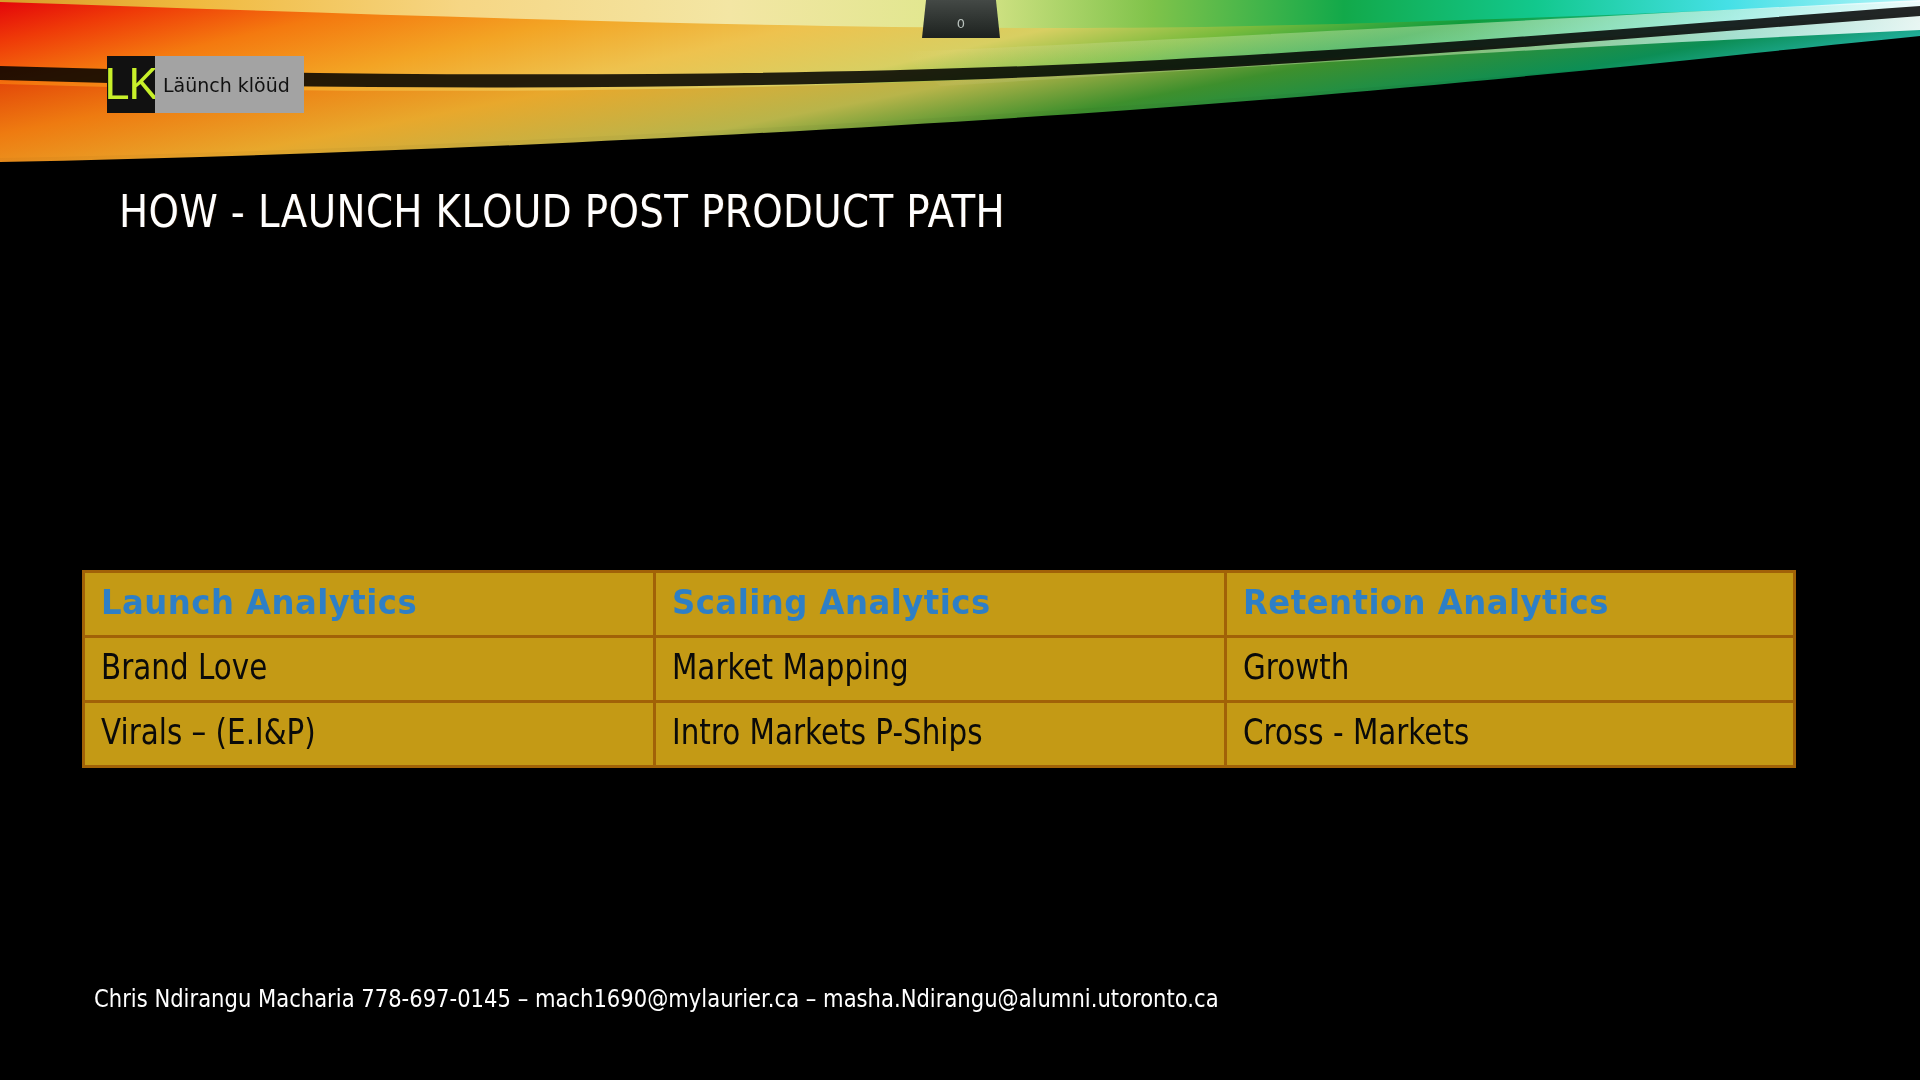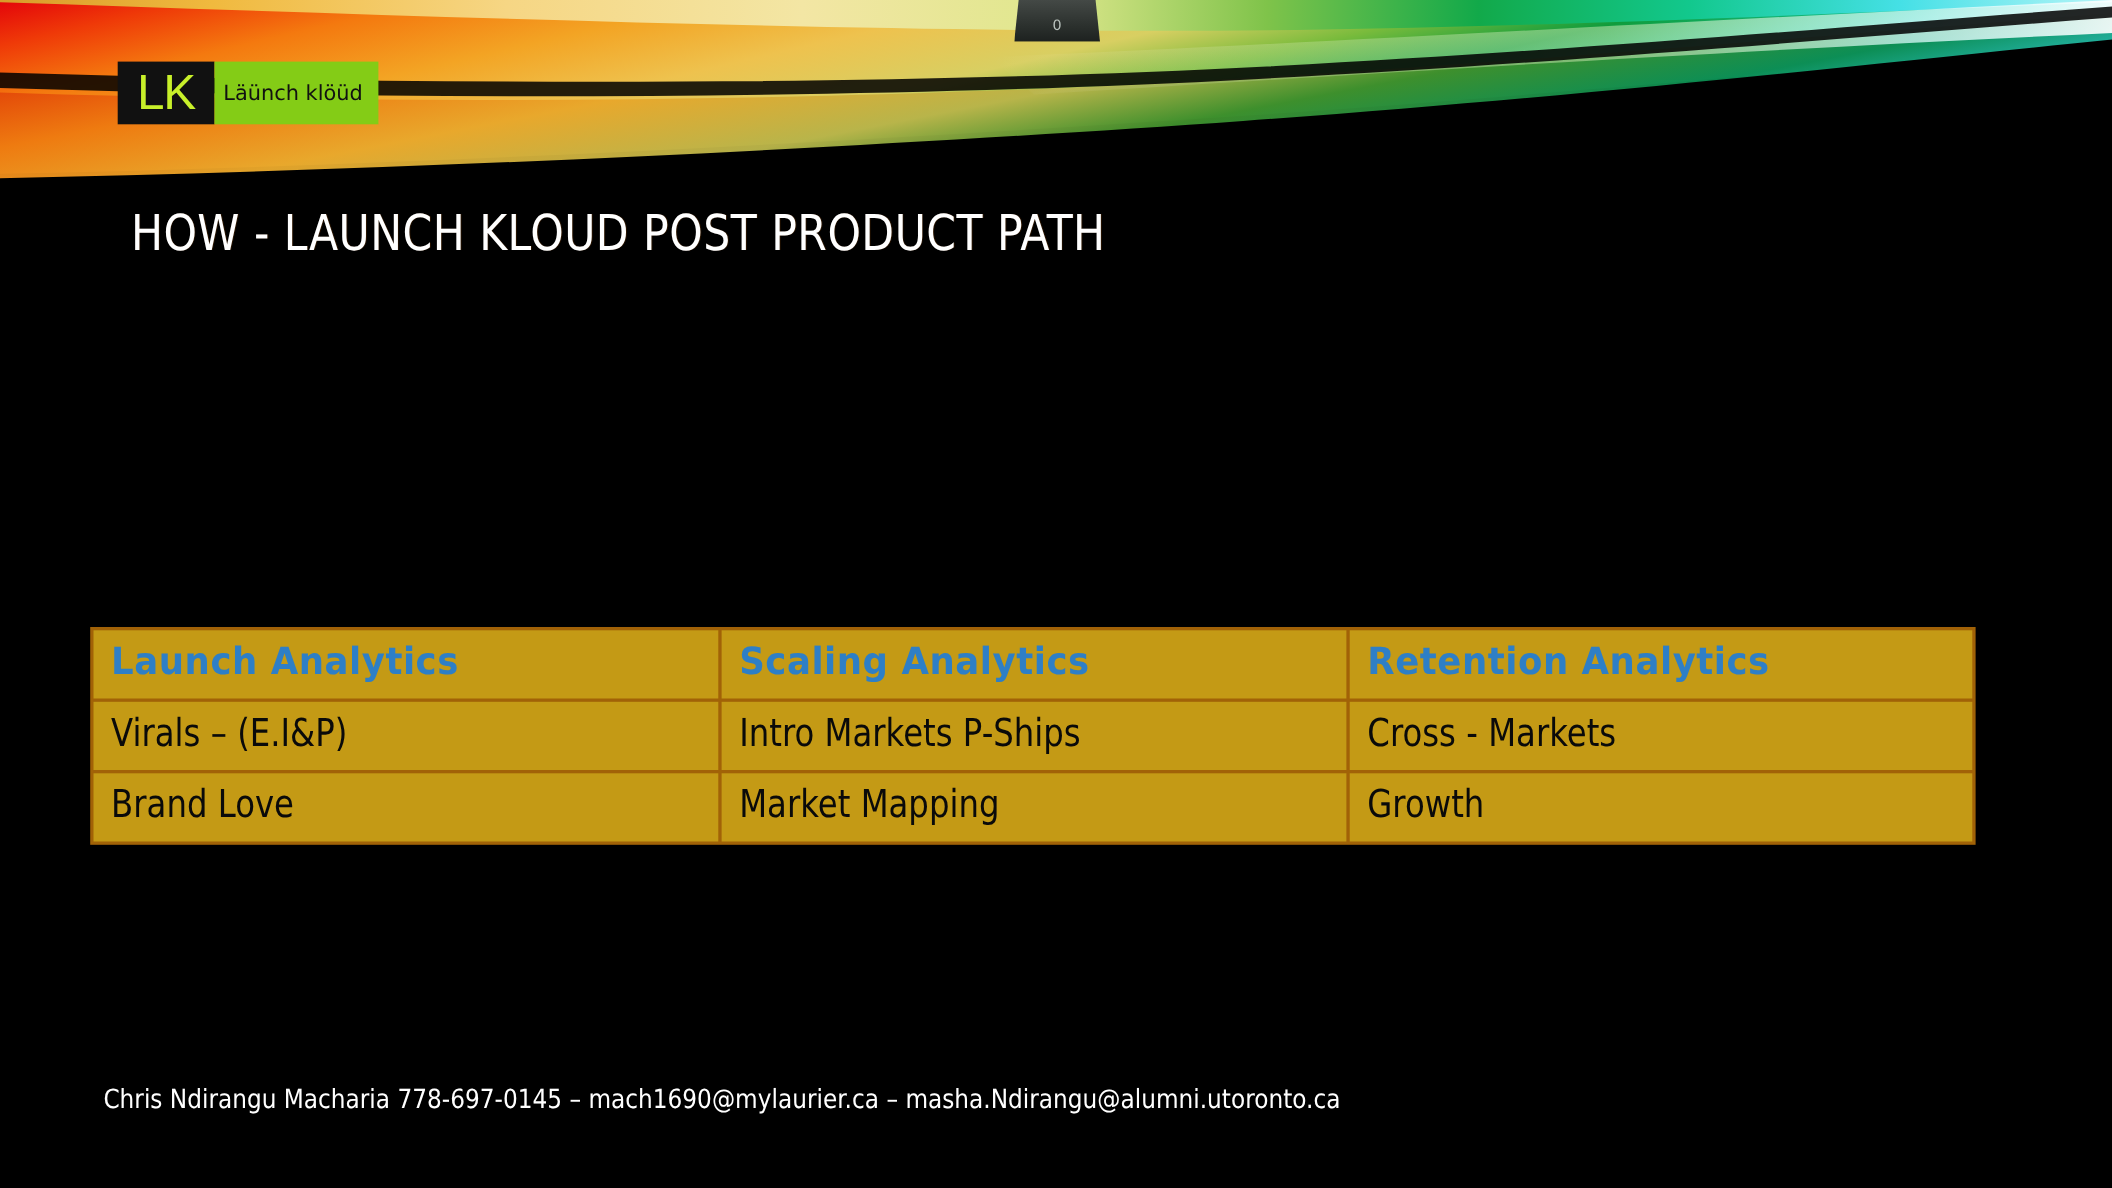--- a/index.html
+++ b/index.html
@@ -35,35 +35,35 @@
     position: absolute;
     left: 107px;
     top: 56px;
     height: 57px;
     display: flex;
     align-items: stretch;
     box-shadow: 0 0 0 0 rgba(0,0,0,0);
   }
   #logo .logo-mark {
     background: #111111;
-    width: 88px;
+    width: 48px;
     display: flex;
     align-items: center;
     justify-content: center;
     font-size: 45px;
     line-height: 1;
     letter-spacing: -1px;
     color: #c8f02a;
     font-weight: 400;
     font-family: "Liberation Sans", sans-serif;
     padding-bottom: 3px;
     box-sizing: border-box;
   }
   #logo .logo-word {
-    background: #84cc16;
+    background: #a3a3a3;
     color: #111111;
     display: flex;
     align-items: center;
     padding: 0 14px 0 8px;
     font-size: 19px;
     white-space: nowrap;
     font-family: "DejaVu Sans", sans-serif;
   }
 
   
@@ -254,38 +254,38 @@
             <span class="th-text">Scaling Analytics</span>
           </td>
           <td>
             <span class="th-text">Retention Analytics</span>
           </td>
         </tr>
       </thead>
       <tbody>
         <tr>
           <td>
-            <span class="td-text">Virals – (E.I&amp;P)</span>
-          </td>
-          <td>
-            <span class="td-text">Intro Markets P-Ships</span>
-          </td>
-          <td>
-            <span class="td-text">Cross - Markets</span>
+            <span class="td-text">Brand Love</span>
+          </td>
+          <td>
+            <span class="td-text">Market Mapping</span>
+          </td>
+          <td>
+            <span class="td-text">Growth</span>
           </td>
         </tr>
         <tr>
           <td>
-            <span class="td-text">Brand Love</span>
-          </td>
-          <td>
-            <span class="td-text">Market Mapping</span>
-          </td>
-          <td>
-            <span class="td-text">Growth</span>
+            <span class="td-text">Virals – (E.I&amp;P)</span>
+          </td>
+          <td>
+            <span class="td-text">Intro Markets P-Ships</span>
+          </td>
+          <td>
+            <span class="td-text">Cross - Markets</span>
           </td>
         </tr>
       </tbody>
     </table>
   </div>
 
   <div id="footer">Chris Ndirangu Macharia 778-697-0145 – mach1690@mylaurier.ca – masha.Ndirangu@alumni.utoronto.ca</div>
 
 </div>
 

